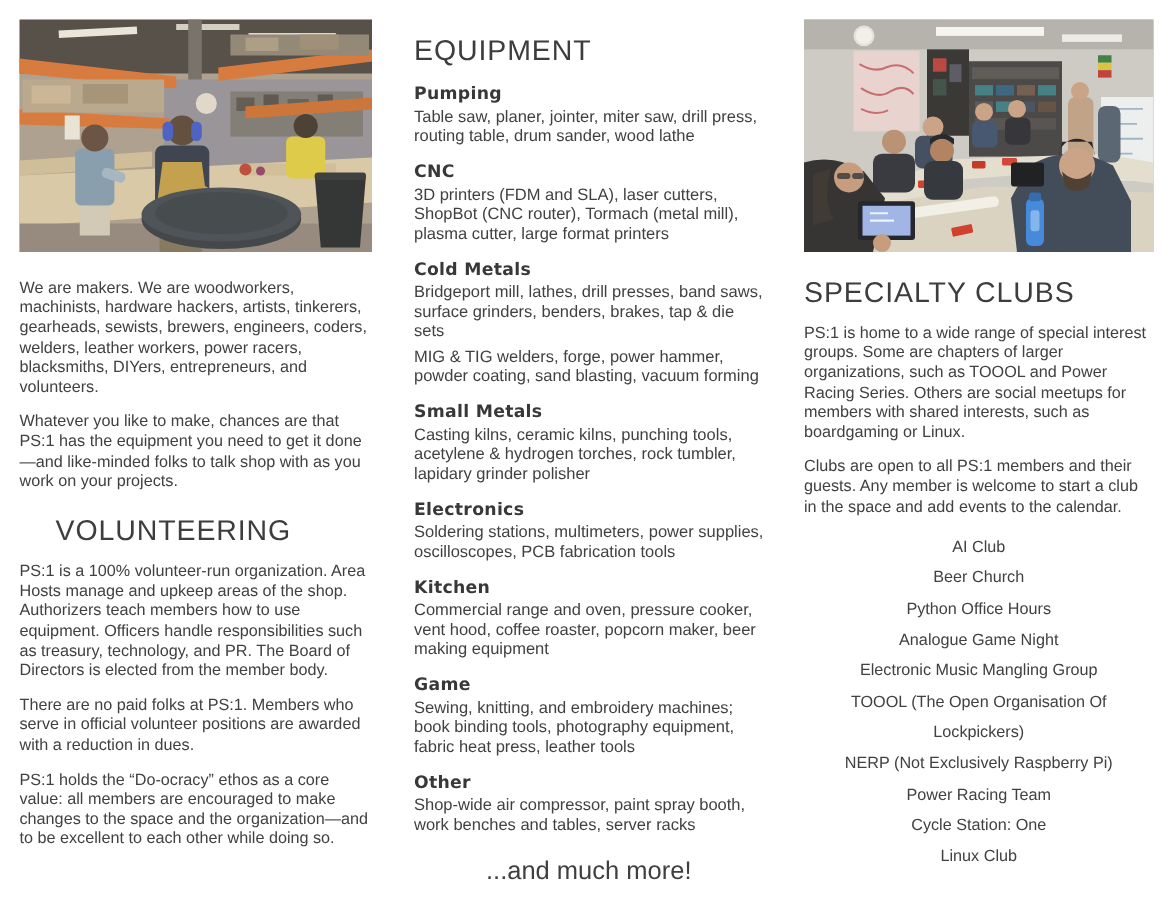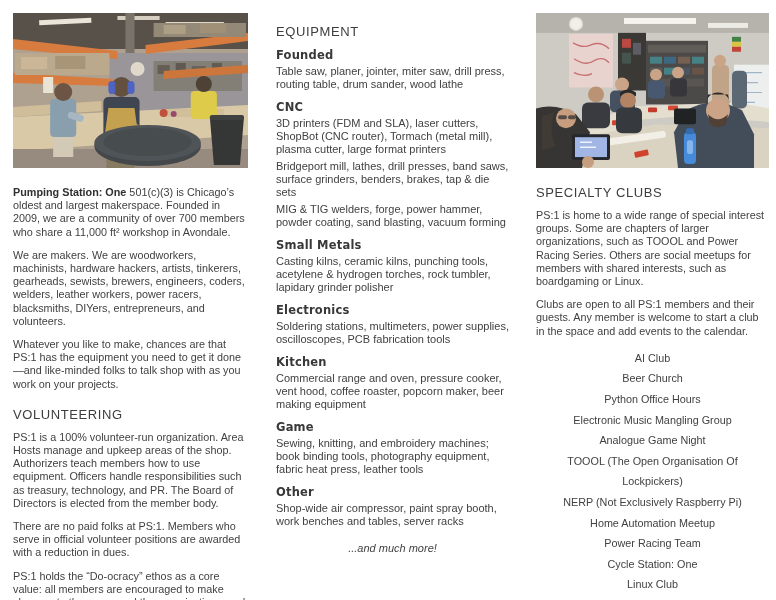--- a/index.html
+++ b/index.html
@@ -9,38 +9,38 @@
   }
   .col{position:absolute;top:13px;}
   .col-left{left:13px;width:235px;}
   .col-mid{left:276px;width:233px;}
   .col-right{left:536px;width:233px;}
 
   .photo{display:block;width:100%;height:155px;background:#b9ab9b;}
 
   .section-heading{
     font-family:"Liberation Sans",sans-serif;
-    font-weight:300;font-size:13px;letter-spacing:0.6px;
+    font-weight:300;font-size:19px;letter-spacing:0.6px;
     color:#3d3d3d;margin:0 0 9px 0;
   }
   .intro-block{margin-top:18px;}
   p.body{font-size:10.8px;line-height:13.2px;margin:0 0 10px 0;color:#414141;}
   .lead-bold{font-weight:bold;color:#303030;}
 
-  .vol-heading{margin-top:16px;}
+  .vol-heading{margin-top:16px;margin-left:24px;}
 
   .eq-head{margin-top:11px;}
   .eq-section h3{
     font-family:"DejaVu Sans",sans-serif;
     font-size:11.5px;font-weight:600;letter-spacing:0.2px;
     color:#383838;margin:9px 0 3px 0;
   }
   .eq-section p{font-size:11px;line-height:13px;margin:0 0 4px 0;color:#414141;}
   .eq-footnote{
-    text-align:center;font-style:italic;font-size:11px;color:#3f3f3f;
+    text-align:center;font-size:17px;color:#3f3f3f;
     margin-top:14px;
   }
 
   .clubs-heading{margin-top:17px;}
   .club-list{margin-top:10px;text-align:center;}
   .club-item{font-size:10.8px;line-height:20.6px;color:#414141;}
 </style>
 </head>
 <body>
 
@@ -105,21 +105,20 @@
     <ellipse cx="134" cy="130" rx="53" ry="18" fill="#3d444c"></ellipse>
     <ellipse cx="134" cy="129" rx="44" ry="14" fill="#343b42"></ellipse>
 
     <polygon points="196,104 230,104 226,152 200,152" fill="#202326"></polygon>
     <rect x="196" y="102" width="34" height="5" rx="2" fill="#2b2f33"></rect>
 
     <rect width="234" height="155" fill="#f6e3c8" opacity="0.10"></rect>
   </svg>
 
   <div class="intro-block">
-    <p class="body"><span class="lead-bold">Pumping Station: One</span><span> 501(c)(3) is Chicago’s oldest and largest makerspace. Founded in 2009, we are a community of over 700 members who share a 11,000 ft² workshop in Avondale.</span></p>
     <div>
         <p class="body">We are makers. We are woodworkers, machinists, hardware hackers, artists, tinkerers, gearheads, sewists, brewers, engineers, coders, welders, leather workers, power racers, blacksmiths, DIYers, entrepreneurs, and volunteers.</p>
         <p class="body">Whatever you like to make, chances are that PS:1 has the equipment you need to get it done—and like-minded folks to talk shop with as you work on your projects.</p>
       </div>
   </div>
 
   <div>
     <h1 class="section-heading vol-heading">VOLUNTEERING</h1>
     <div>
         <p class="body">PS:1 is a 100% volunteer-run organization. Area Hosts manage and upkeep areas of the shop. Authorizers teach members how to use equipment. Officers handle responsibilities such as treasury, technology, and PR. The Board of Directors is elected from the member body.</p>
@@ -127,28 +126,29 @@
         <p class="body">PS:1 holds the “Do-ocracy” ethos as a core value: all members are encouraged to make changes to the space and the organization—and to be excellent to each other while doing so.</p>
       </div>
   </div>
 </div>
 
 <div class="col col-mid">
   <h1 class="section-heading eq-head">EQUIPMENT</h1>
 
   <div>
       <div class="eq-section">
-      <h3>Founded</h3>
+      <h3>Pumping</h3>
       <p>Table saw, planer, jointer, miter saw, drill press, routing table, drum sander, wood lathe</p>
     </div>
       <div class="eq-section">
       <h3>CNC</h3>
       <p>3D printers (FDM and SLA), laser cutters, ShopBot (CNC router), Tormach (metal mill), plasma cutter, large format printers</p>
     </div>
       <div class="eq-section">
+      <h3>Cold Metals</h3>
       <p>Bridgeport mill, lathes, drill presses, band saws, surface grinders, benders, brakes, tap &amp; die sets</p>
     </div>
       <div class="eq-section">
       <p>MIG &amp; TIG welders, forge, power hammer, powder coating, sand blasting, vacuum forming</p>
     </div>
       <div class="eq-section">
       <h3>Small Metals</h3>
       <p>Casting kilns, ceramic kilns, punching tools, acetylene &amp; hydrogen torches, rock tumbler, lapidary grinder polisher</p>
     </div>
       <div class="eq-section">
@@ -262,23 +262,22 @@
   <div>
     <h1 class="section-heading clubs-heading">SPECIALTY CLUBS</h1>
     <div>
         <p class="body">PS:1 is home to a wide range of special interest groups. Some are chapters of larger organizations, such as TOOOL and Power Racing Series. Others are social meetups for members with shared interests, such as boardgaming or Linux.</p>
         <p class="body">Clubs are open to all PS:1 members and their guests. Any member is welcome to start a club in the space and add events to the calendar.</p>
       </div>
     <div class="club-list">
         <div class="club-item">AI Club</div>
         <div class="club-item">Beer Church</div>
         <div class="club-item">Python Office Hours</div>
+        <div class="club-item">Analogue Game Night</div>
         <div class="club-item">Electronic Music Mangling Group</div>
-        <div class="club-item">Analogue Game Night</div>
         <div class="club-item">TOOOL (The Open Organisation Of Lockpickers)</div>
         <div class="club-item">NERP (Not Exclusively Raspberry Pi)</div>
-        <div class="club-item">Home Automation Meetup</div>
         <div class="club-item">Power Racing Team</div>
         <div class="club-item">Cycle Station: One</div>
         <div class="club-item">Linux Club</div>
       </div>
   </div>
 </div>
 
 </body></html>

